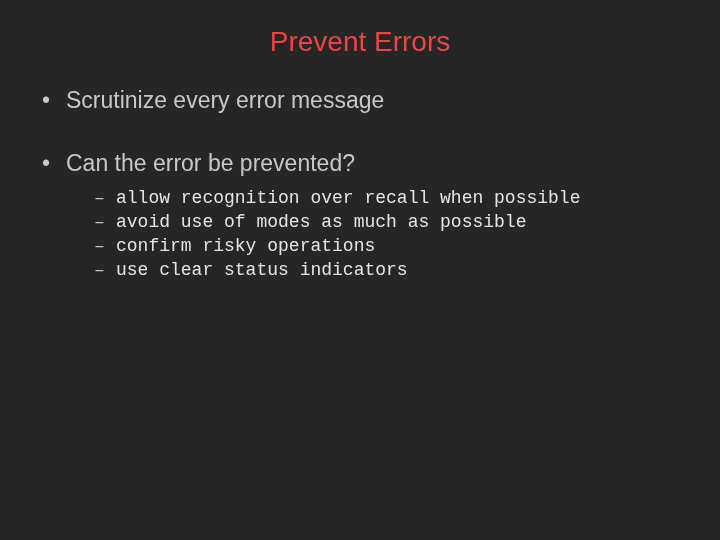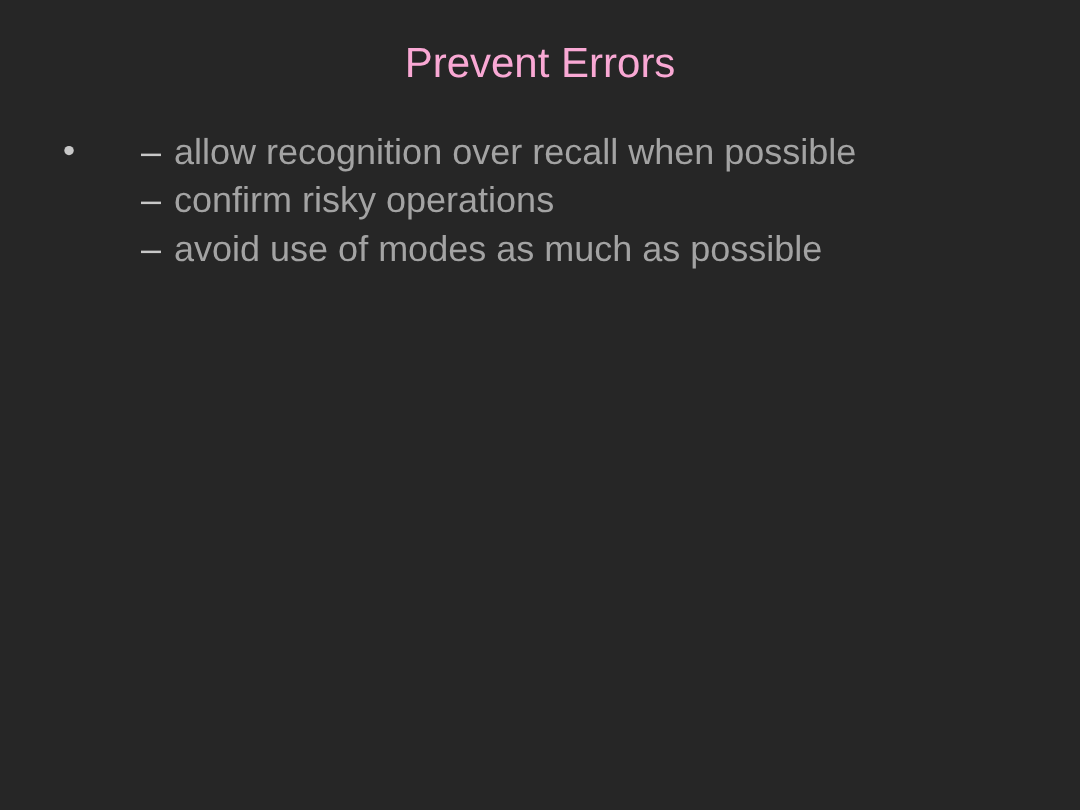--- a/index.html
+++ b/index.html
@@ -14,21 +14,21 @@
   }
   .slide {
     width: 720px;
     height: 540px;
     box-sizing: border-box;
     padding: 26px 40px 40px 40px;
   }
   .title {
     text-align: center;
     font-size: 28px;
-    color: #f9a8d4;
+    color: #ef4444;
     margin: 0 0 28px 0;
     font-weight: normal;
   }
   ul.top {
     list-style: none;
     margin: 0;
     padding: 0;
   }
   ul.top > li {
     font-size: 23px;
@@ -44,57 +44,65 @@
     left: 2px;
     top: 0;
     color: #c8c8c8;
   }
   ul.sub {
     list-style: none;
     margin: 8px 0 0 0;
     padding: 0 0 0 28px;
   }
   ul.sub > li {
-    font-size: 24px;
-    color: #a3a3a3;
+    font-size: 18px;
+    color: #e5e5e5;
     margin: 0;
     padding-left: 22px;
     position: relative;
     line-height: 1.35;
+    font-family: Liberation Mono, monospace;
   }
   ul.sub > li::before {
     content: "–";
     position: absolute;
     left: 0;
     top: 0;
     color: #c8c8c8;
   }
   .bullet-wrap.has-sub {
     margin-bottom: 24px;
   }
 </style>
 </head>
 <body>
 
 <div class="slide">
   <h1 class="title">Prevent Errors</h1>
 
   <ul class="top">
 
+    <li class="bullet-wrap">
+      <span>Scrutinize every error message</span>
+    </li>
 
     <li class="bullet-wrap has-sub">
+      <span>Can the error be prevented?</span>
       <ul class="sub">
         <li>
           <span>allow recognition over recall when possible</span>
         </li>
         <li>
+          <span>avoid use of modes as much as possible</span>
+        </li>
+        <li>
           <span>confirm risky operations</span>
         </li>
         <li>
-          <span>avoid use of modes as much as possible</span>
+          <span>use clear status indicators</span>
         </li>
       </ul>
     </li>
 
 
 
   </ul>
 </div>
 
 </body></html>

